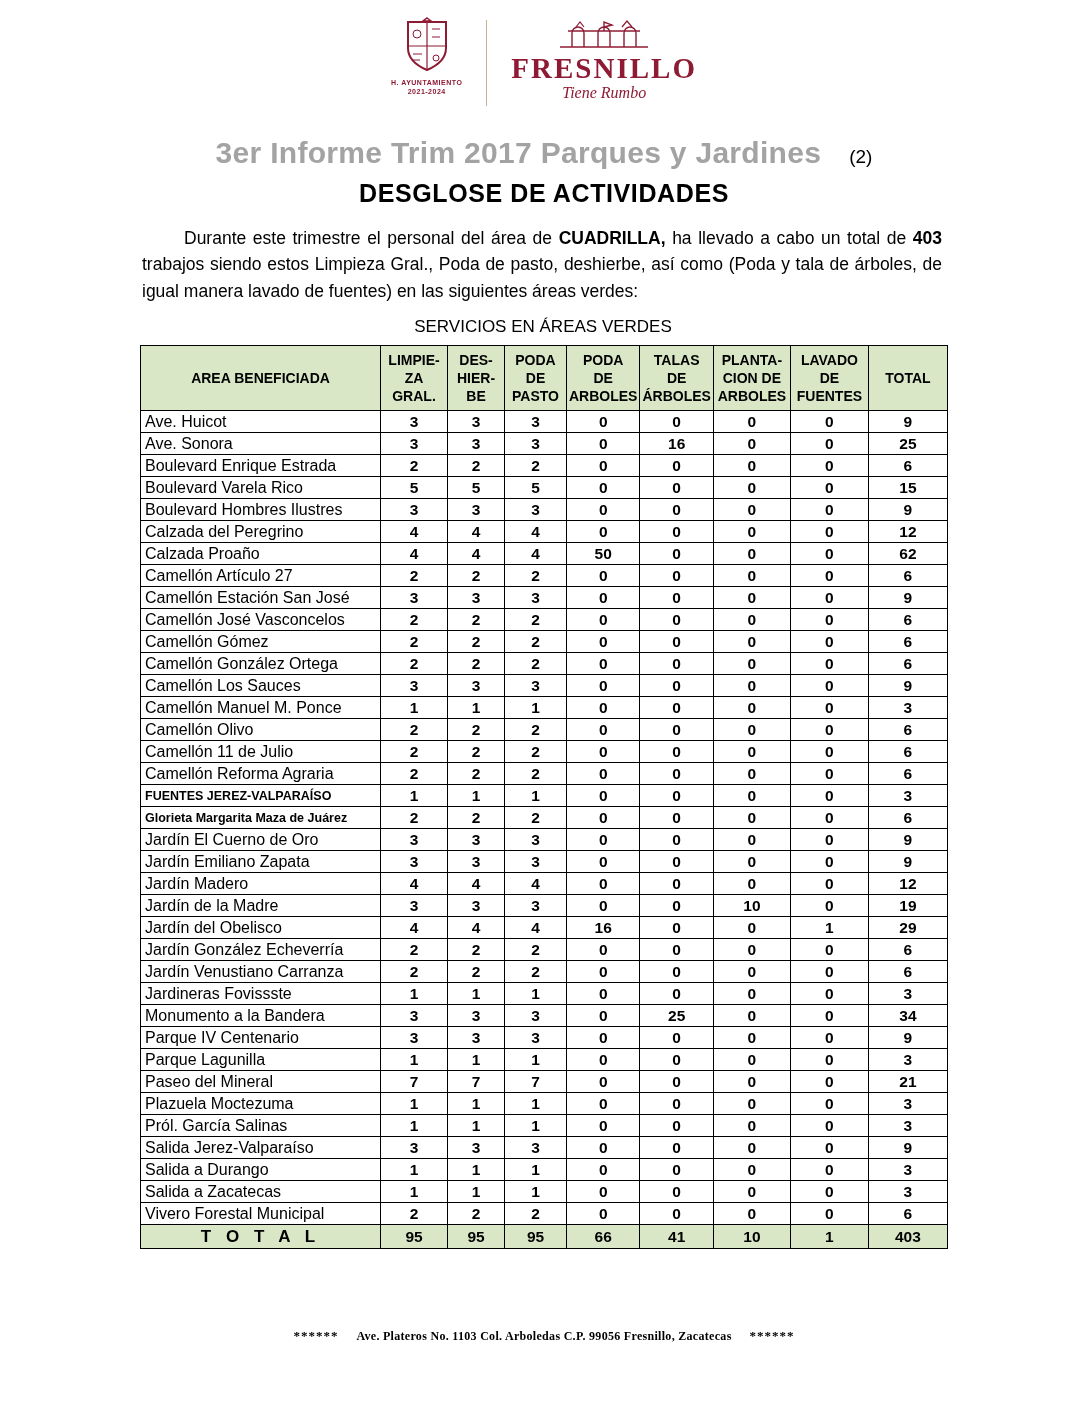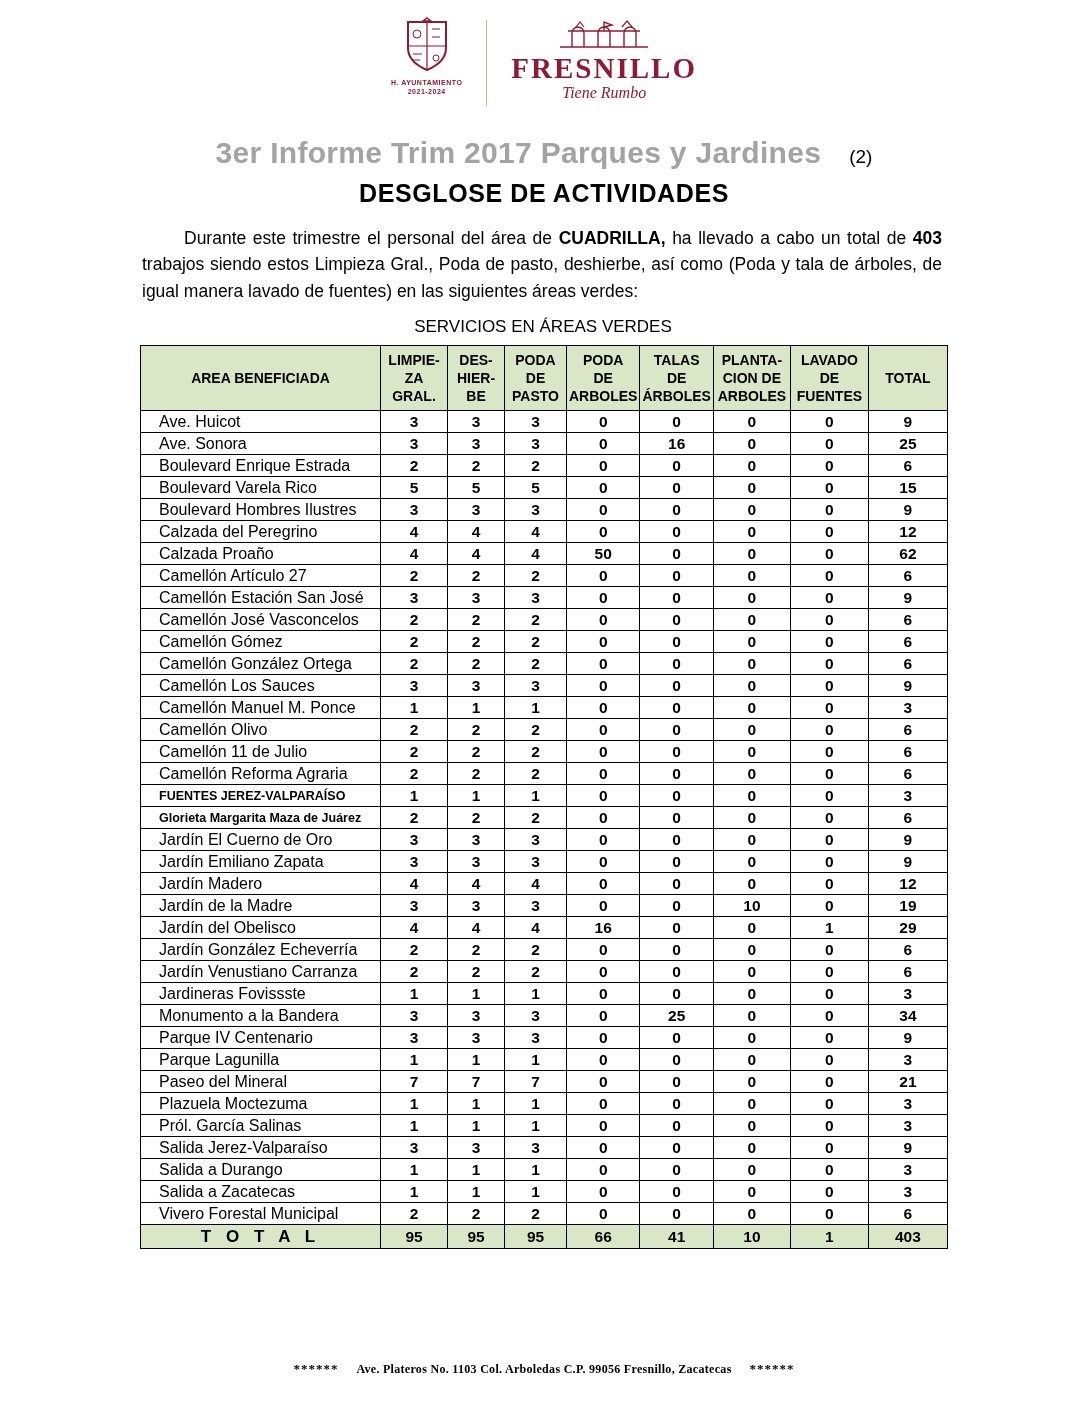--- a/index.html
+++ b/index.html
@@ -35,30 +35,30 @@
   .caption { width:806px; margin:13px 0 0 140px; text-align:center; font-size:17px; }
 
   
   table { border-collapse:collapse; margin:8px 0 0 140px; table-layout:fixed; }
   th, td { border:1px solid #000; }
   th {
     background:var(--table-green,#d9e7c6);
     font-size:14px; font-weight:700; text-align:center; vertical-align:middle;
     white-space:pre-line; line-height:1.3; padding:5px 2px;
   }
-  td.area { font-size:16px; padding:0 2px 0 18px; height:22px; vertical-align:middle; }
+  td.area { font-size:16px; padding:0 2px 0 4px; height:22px; vertical-align:middle; }
   td.area.small { font-size:12.5px; font-weight:700; }
   td.num { text-align:center; font-weight:700; font-size:15.5px; vertical-align:middle; }
   tr.total td { background:var(--table-green,#d9e7c6); font-weight:700; height:24px; }
   td.total-label { text-align:center; font-size:17px; letter-spacing:5px; }
 
   
   .footer {
     position:absolute; top:1328px; left:0; width:1088px; text-align:center;
-    font-family:"Liberation Serif", serif; font-weight:700; font-size:12.5px;margin-top:33px;
+    font-family:"Liberation Serif", serif; font-weight:700; font-size:12.5px;
   }
   .footer .stars { letter-spacing:1px; font-size:13px; }
   .footer .addr { margin:0 18px; font-size:12px; letter-spacing:0.3px; }
 </style>
 </head>
 <body>
 
 <div class="page">
 
   <div class="logos">

